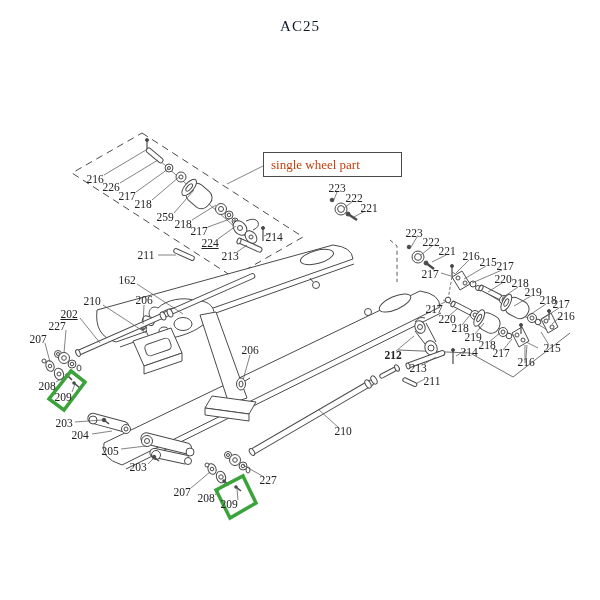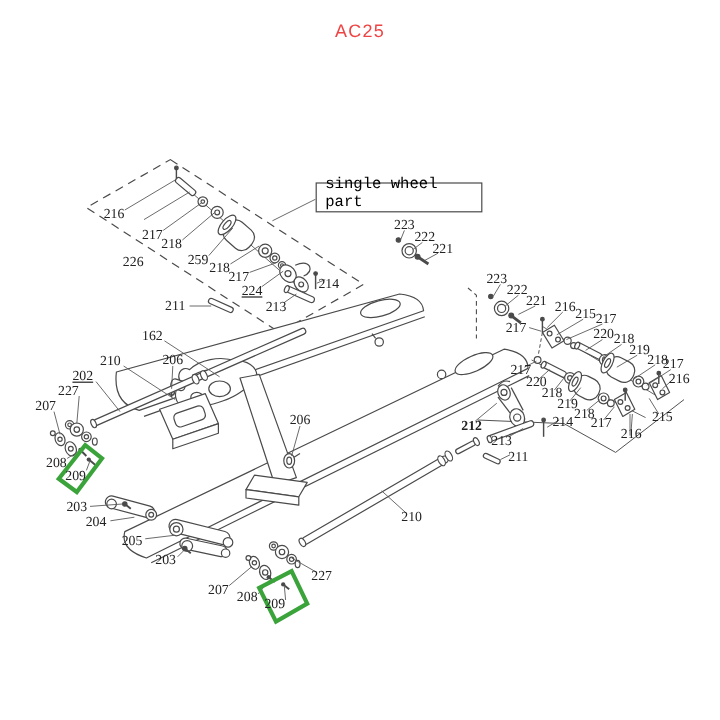--- a/index.html
+++ b/index.html
@@ -1,23 +1,23 @@
 <!DOCTYPE html>
 <html><head>
 <meta charset="utf-8">
 <style>
   html,body{margin:0;padding:0;background:#ffffff;}
   #stage{position:relative;width:600px;height:600px;background:#ffffff;overflow:hidden;
          font-family:"Liberation Sans",sans-serif;}
   #drawing{position:absolute;left:0;top:0;}
   #page-title{position:absolute;left:0;top:18px;width:600px;text-align:center;
-      font-size:15px;letter-spacing:1px;color:#ef4444;font-family:Liberation Sans, sans-serif;}
+      font-size:15px;letter-spacing:1px;color:#0f172a;font-family:Liberation Serif, serif;}
   #callout-box{position:absolute;left:263px;top:152px;width:130px;height:23px;
-      border:1.2px solid #4a4a4a;background:#fff;display:flex;align-items:flex-end;
-      padding-left:7px;font-size:13px;color:#000000;font-family:Liberation Mono, monospace;}
+      border:1.2px solid #4a4a4a;background:#fff;display:flex;align-items:center;
+      padding-left:7px;font-size:13px;color:#c2410c;font-family:Liberation Serif, serif;}
   .part-label{position:absolute;transform:translate(-50%,-50%);
       font-family:"Liberation Serif",serif;font-size:11.5px;color:#222;
       white-space:nowrap;letter-spacing:0px;}
 </style>
 </head>
 <body>
 
 <div id="stage">
 
 <svg id="drawing" width="600" height="600" viewBox="0 0 600 600">
@@ -374,21 +374,21 @@
     <polygon points="243,476 256,503 230,518 216,490"></polygon>
   </g>
 </svg>
 
 <div id="page-title">AC25</div>
 <div id="callout-box">
   <span>single wheel part</span>
 </div>
 <div id="labels-layer">
       <div class="part-label" style="left: 95px; top: 179px;">216</div>
-      <div class="part-label" style="left: 111px; top: 187px; margin-top: 32px;">226</div>
+      <div class="part-label" style="left: 111px; top: 187px;">226</div>
       <div class="part-label" style="left: 127px; top: 196px;">217</div>
       <div class="part-label" style="left: 143px; top: 204px;">218</div>
       <div class="part-label" style="left: 165px; top: 217px;">259</div>
       <div class="part-label" style="left: 183px; top: 224px;">218</div>
       <div class="part-label" style="left: 199px; top: 231px;">217</div>
       <div class="part-label" style="left: 210px; top: 243px; text-decoration: underline;">224</div>
       <div class="part-label" style="left: 230px; top: 256px;">213</div>
       <div class="part-label" style="left: 274px; top: 237px;">214</div>
       <div class="part-label" style="left: 146px; top: 255px;">211</div>
       <div class="part-label" style="left: 337px; top: 188px;">223</div>

